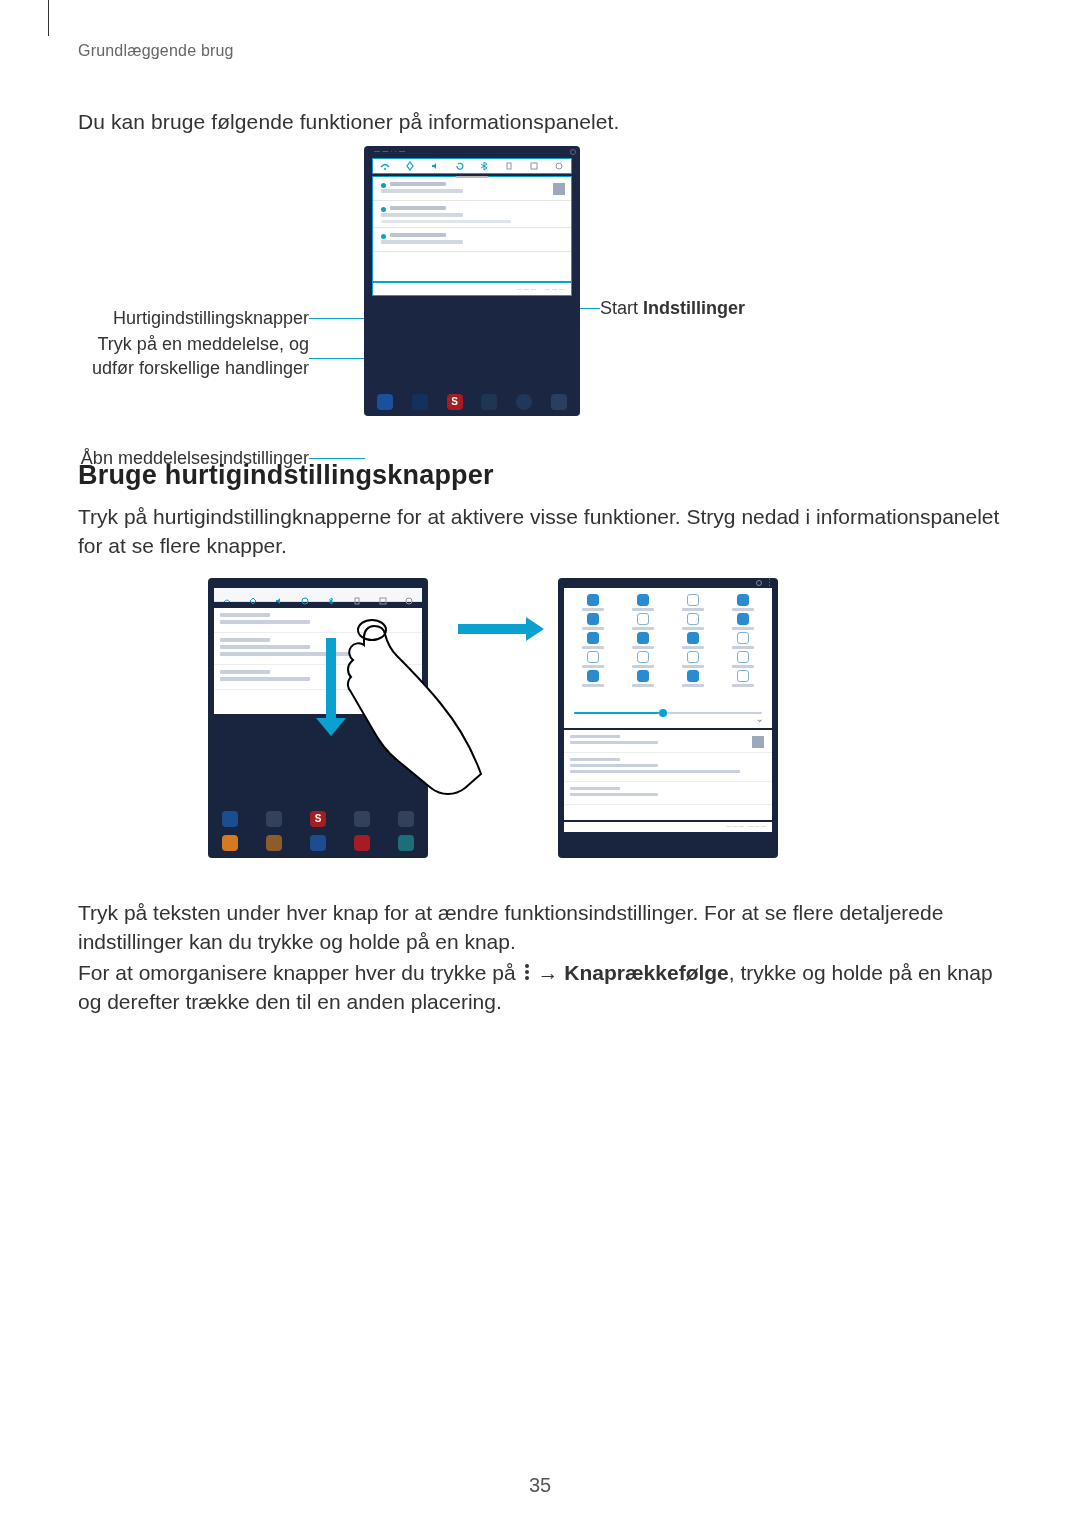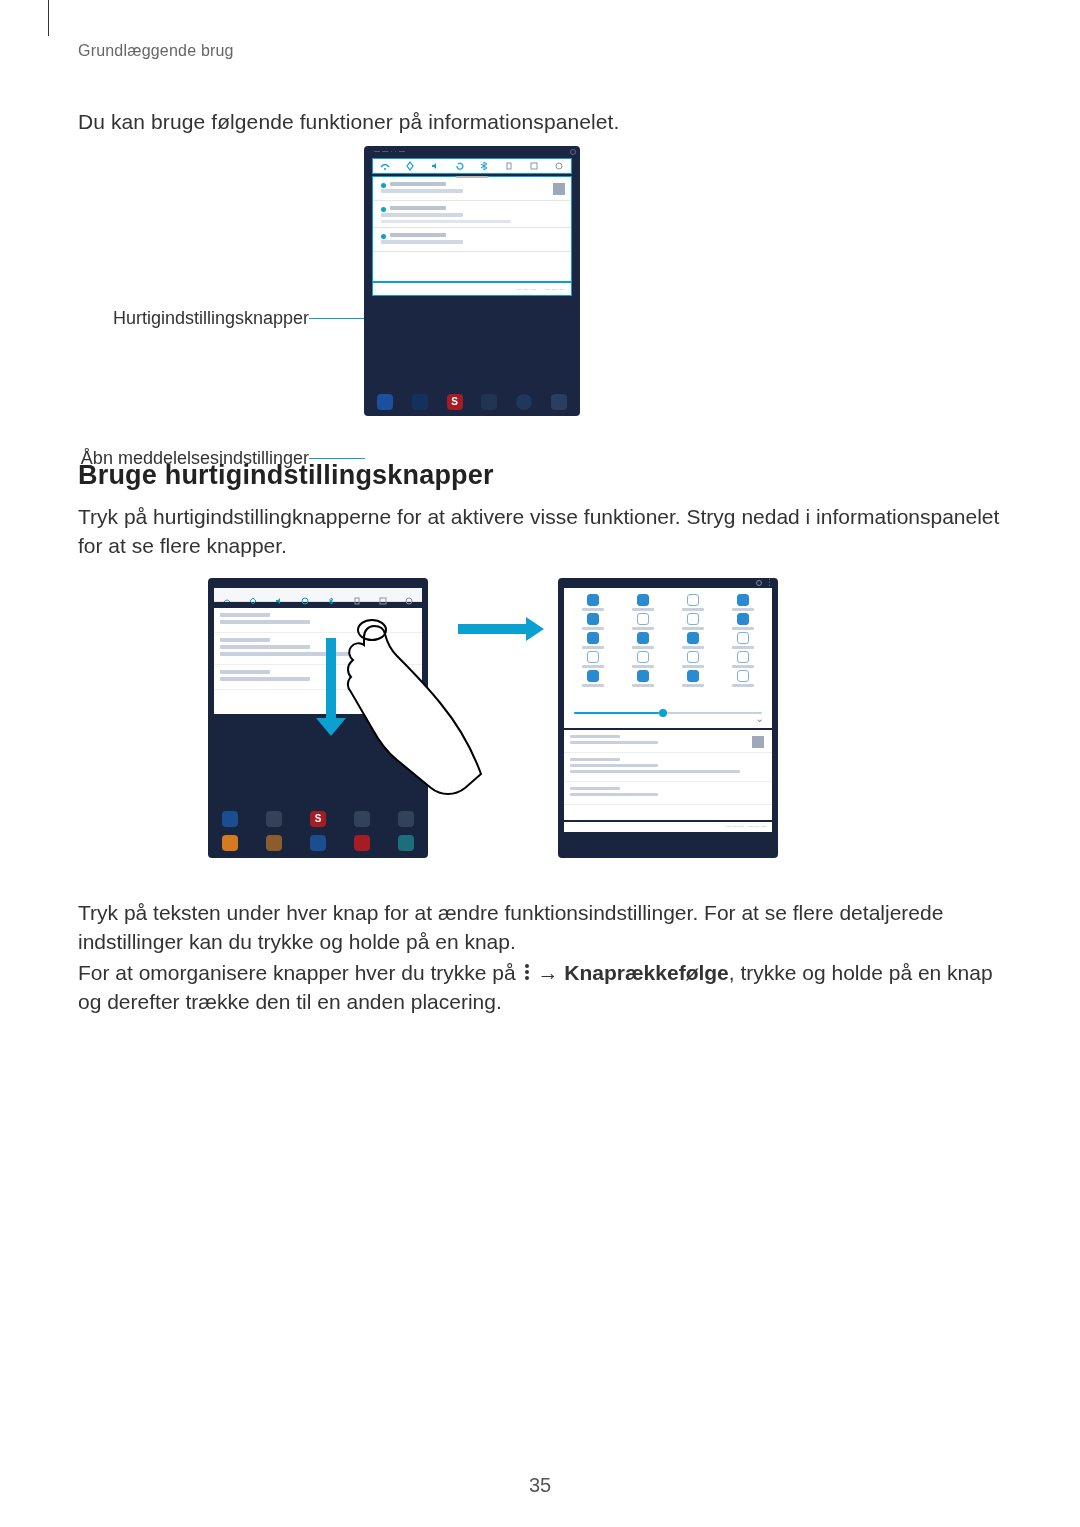--- a/index.html
+++ b/index.html
@@ -253,25 +253,35 @@
 <div class="content">
   <p class="intro">Du kan bruge følgende funktioner på informationspanelet.</p>
 </div>
 
 <div class="fig1-wrap">
 
   <div id="cl1" class="callout-l">
     <span>Hurtigindstillingsknapper</span>
     <div class="line"></div>
   </div>
+  <div id="cl2" class="callout-l">
+    <span>Tryk på en meddelelse, og udfør forskellige handlinger</span>
+    <div class="line"></div>
+  </div>
   <div id="cl3" class="callout-l">
     <span>Åbn meddelelsesindstillinger</span>
     <div class="line"></div>
   </div>
 
+  <div id="cr1" class="callout-r">
+    <span>
+      <span>Start </span><b>Indstillinger</b>
+    </span>
+    <div class="line"></div>
+  </div>
 
   <div class="device1">
     <div class="statusbar">— — · · —</div>
     <div class="gear-dot"></div>
 
     <div class="qs-row">
       <span class="qs-icon">
           <svg width="10" height="10">
             <path d="M1 6 Q5 1 9 6" stroke="#0aa0d0" fill="none" stroke-width="1.4"></path>
             <circle cx="5" cy="8" r="1" fill="#0aa0d0"></circle>

